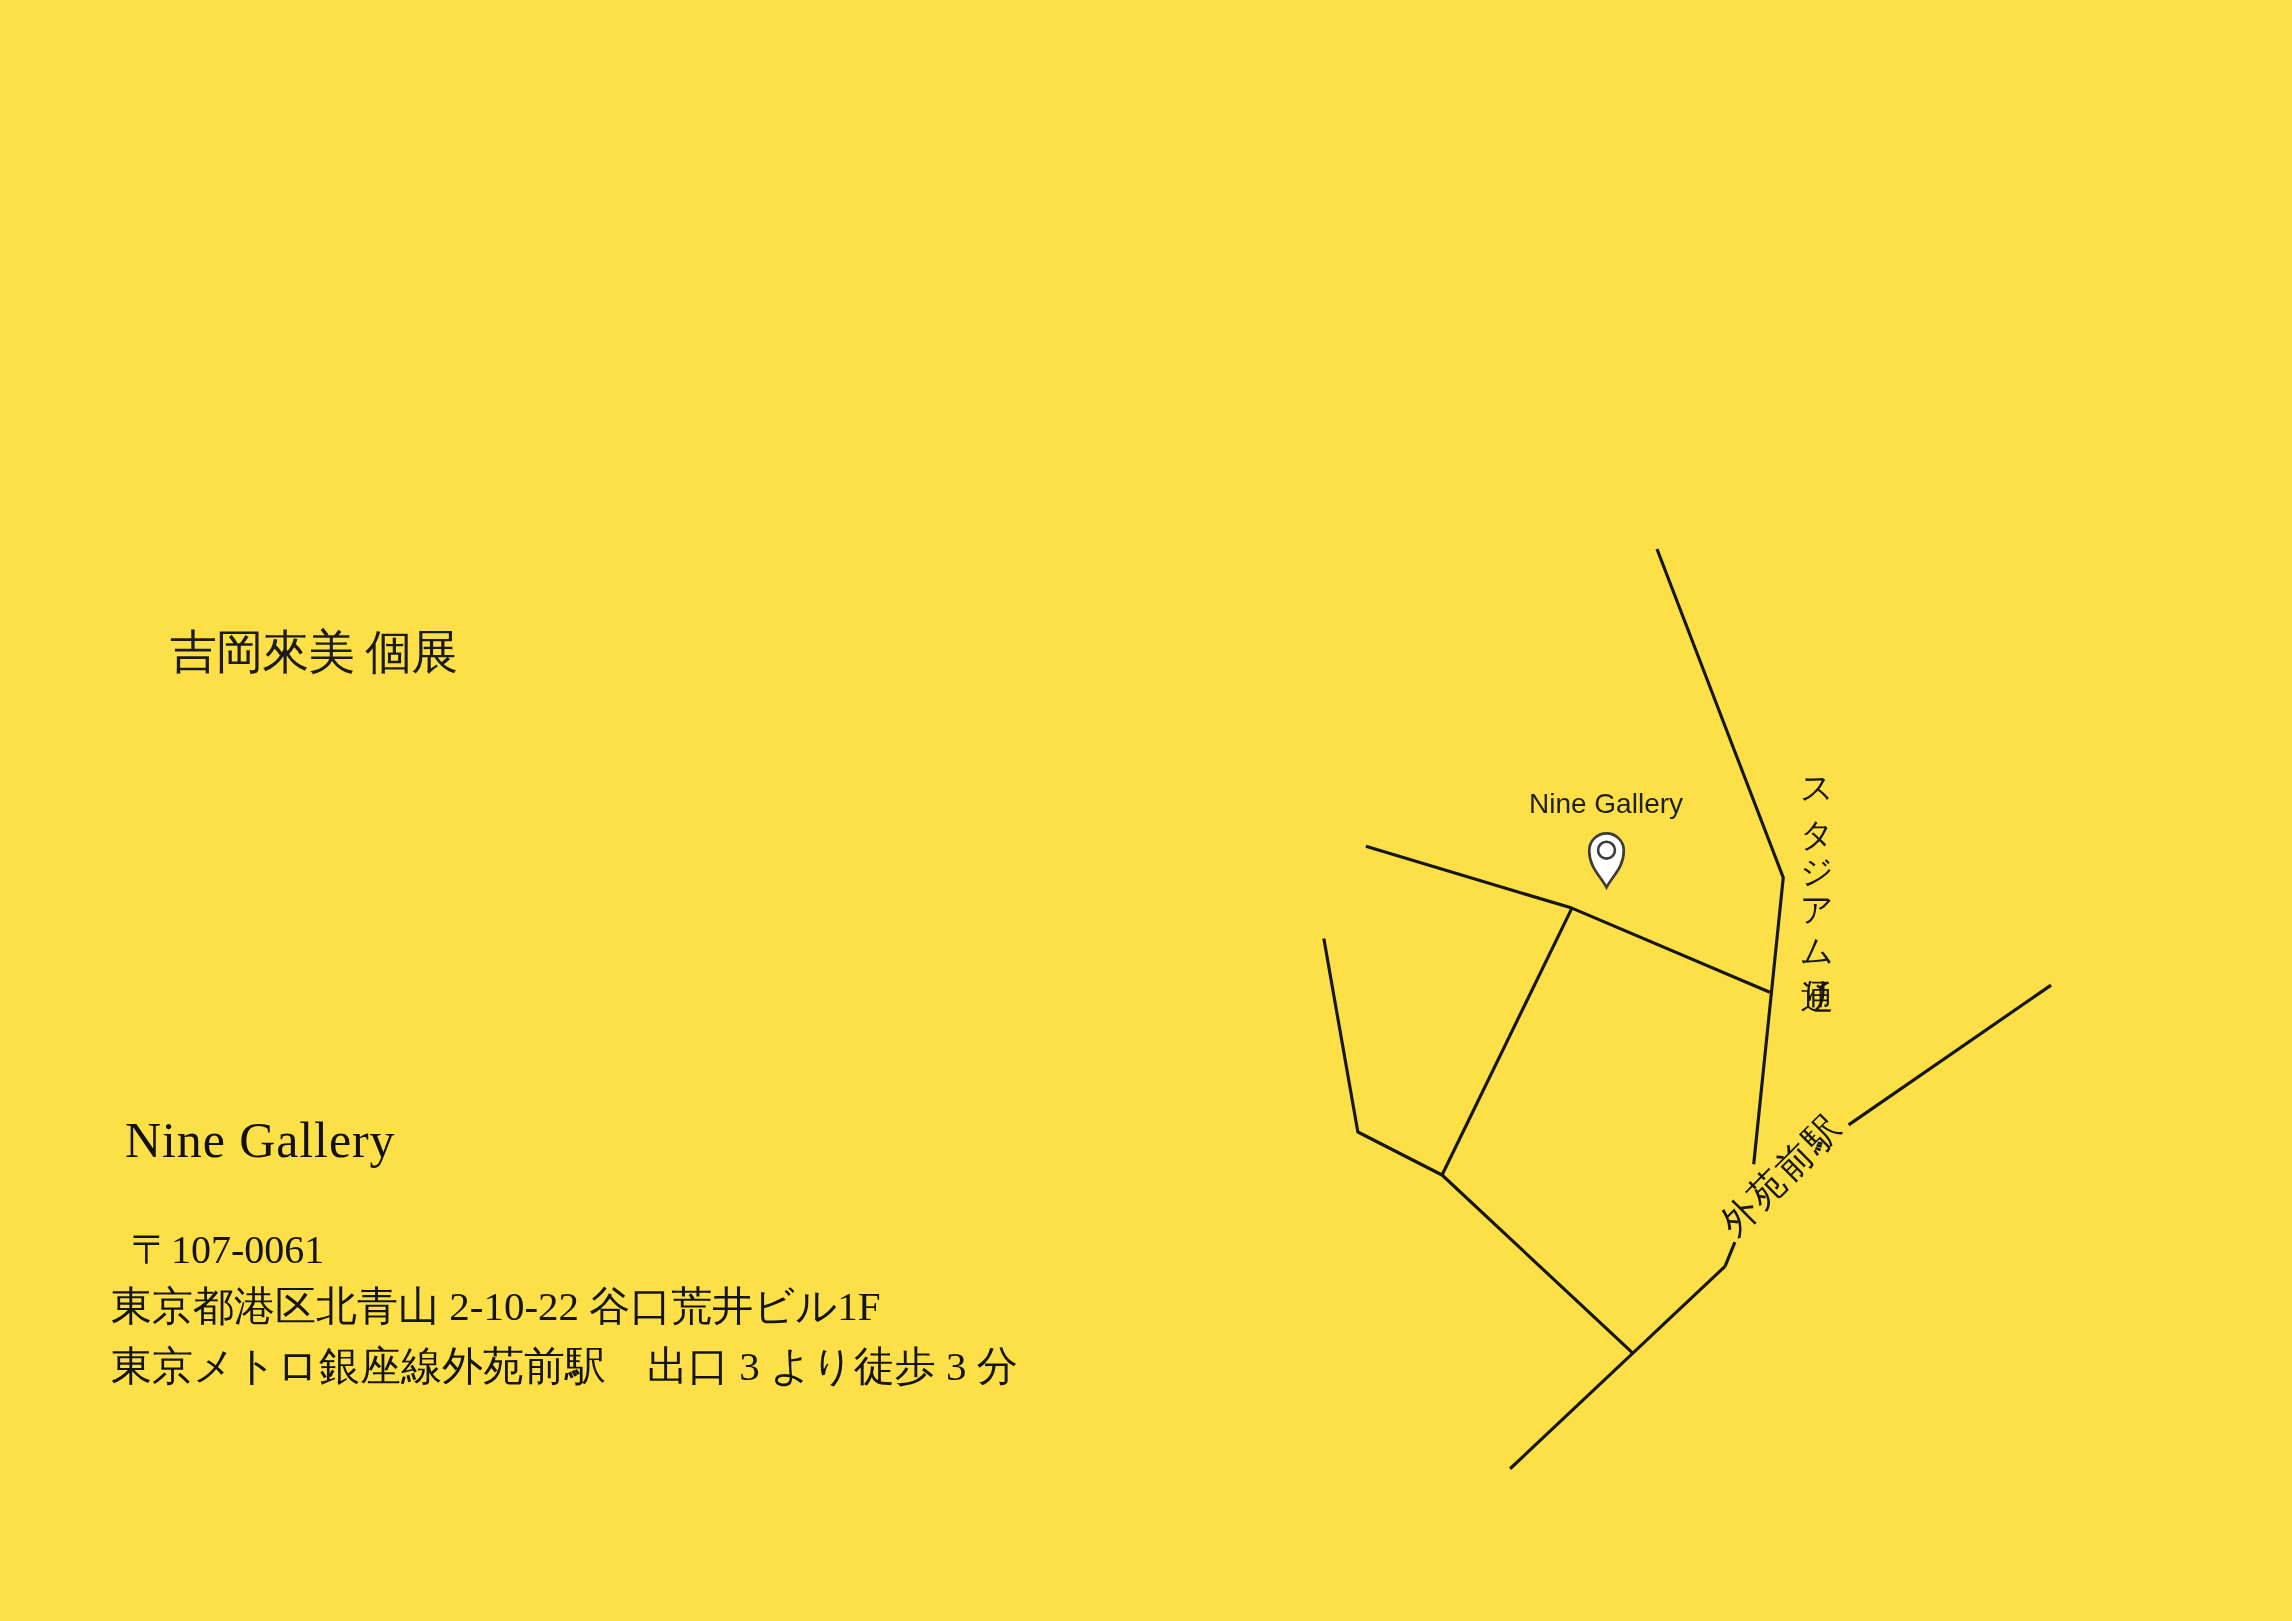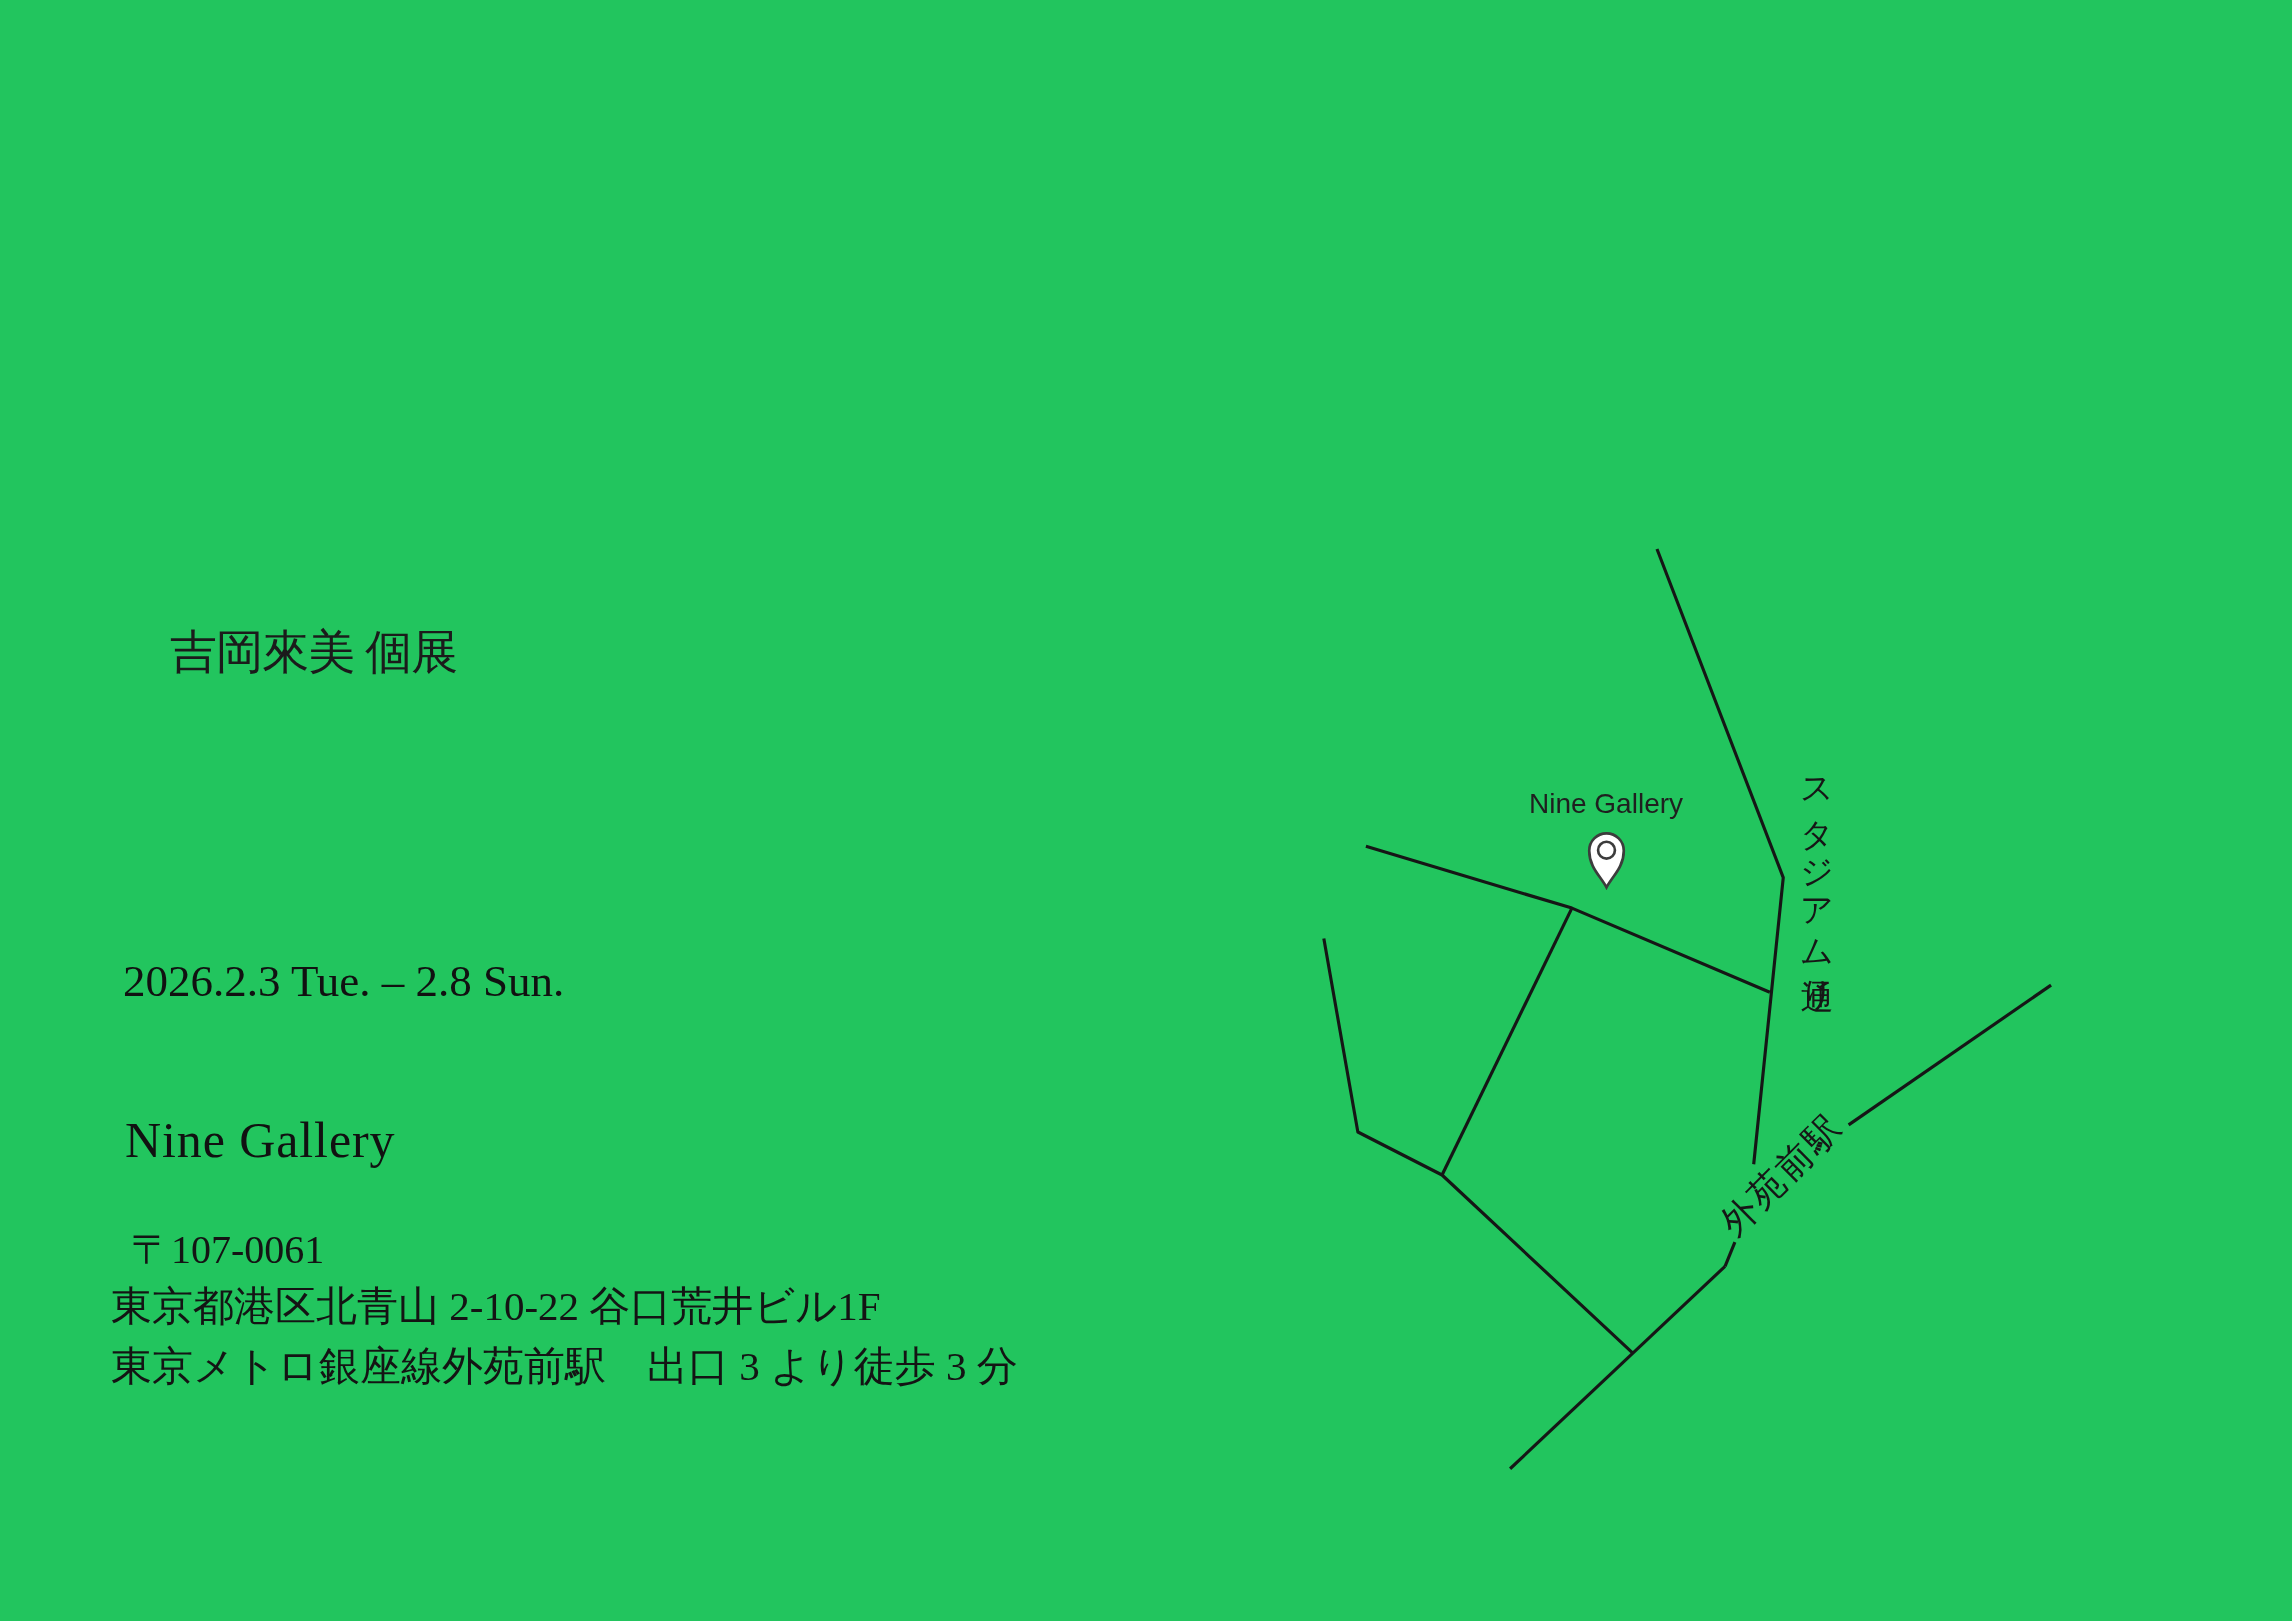--- a/index.html
+++ b/index.html
@@ -1,19 +1,19 @@
 <!DOCTYPE html>
 <html style="font-size:14.3px"><head>
 <meta charset="utf-8">
 <style>
   html,body{margin:0;padding:0;background:#ffffff;}
   .canvas{
     position:relative;
     width:2293px;height:1621px;
-    background:#22c55e;
+    background:#fde047;
     overflow:hidden;
     font-family:"Liberation Serif","DejaVu Serif",serif;
     color:#141414;
   }
   .abs{position:absolute;white-space:nowrap;}
 
   .subtitle{
     left:170px;top:621px;
     font-size:47px;letter-spacing:-0.9px;
     color:#1b1b1b;
@@ -77,21 +77,20 @@
   .pin{position:absolute;left:1587px;top:829px;width:39px;height:61px;}
 </style>
 </head>
 <body>
 
 <div class="canvas">
 
   <div class="abs subtitle">吉岡來美 個展</div>
 
   <div class="abs dates">
-    <div>2026.2.3 Tue. – 2.8 Sun.</div>
   </div>
 
   <div class="abs venue">Nine Gallery</div>
 
   <div class="abs postal">〒107-0061</div>
   <div class="abs addr">東京都港区北青山 2-10-22 谷口荒井ビル1F</div>
   <div class="abs access">東京メトロ銀座線外苑前駅　出口 3 より徒歩 3 分</div>
 
   <div>
     <svg class="map-svg" viewBox="0 0 2560 1810" xmlns="http://www.w3.org/2000/svg">

